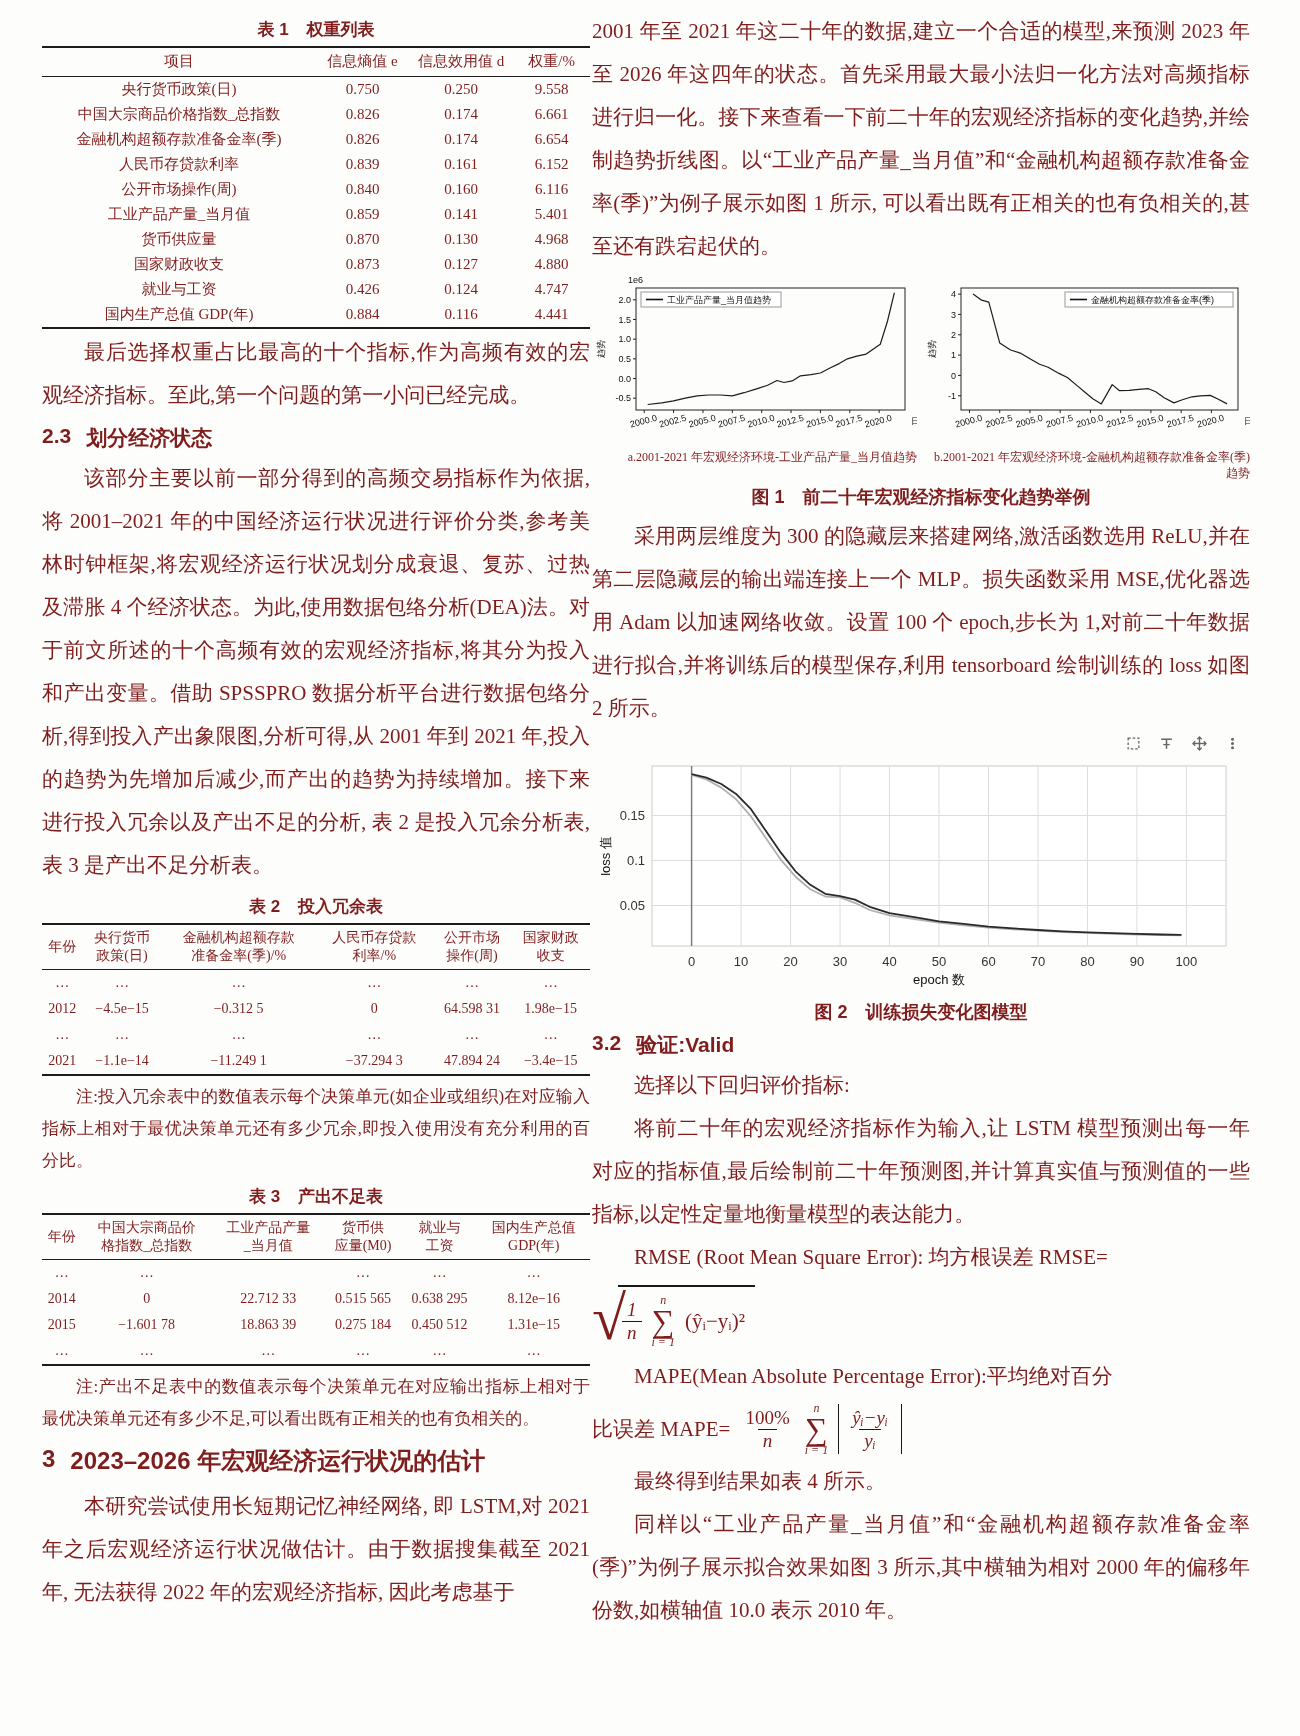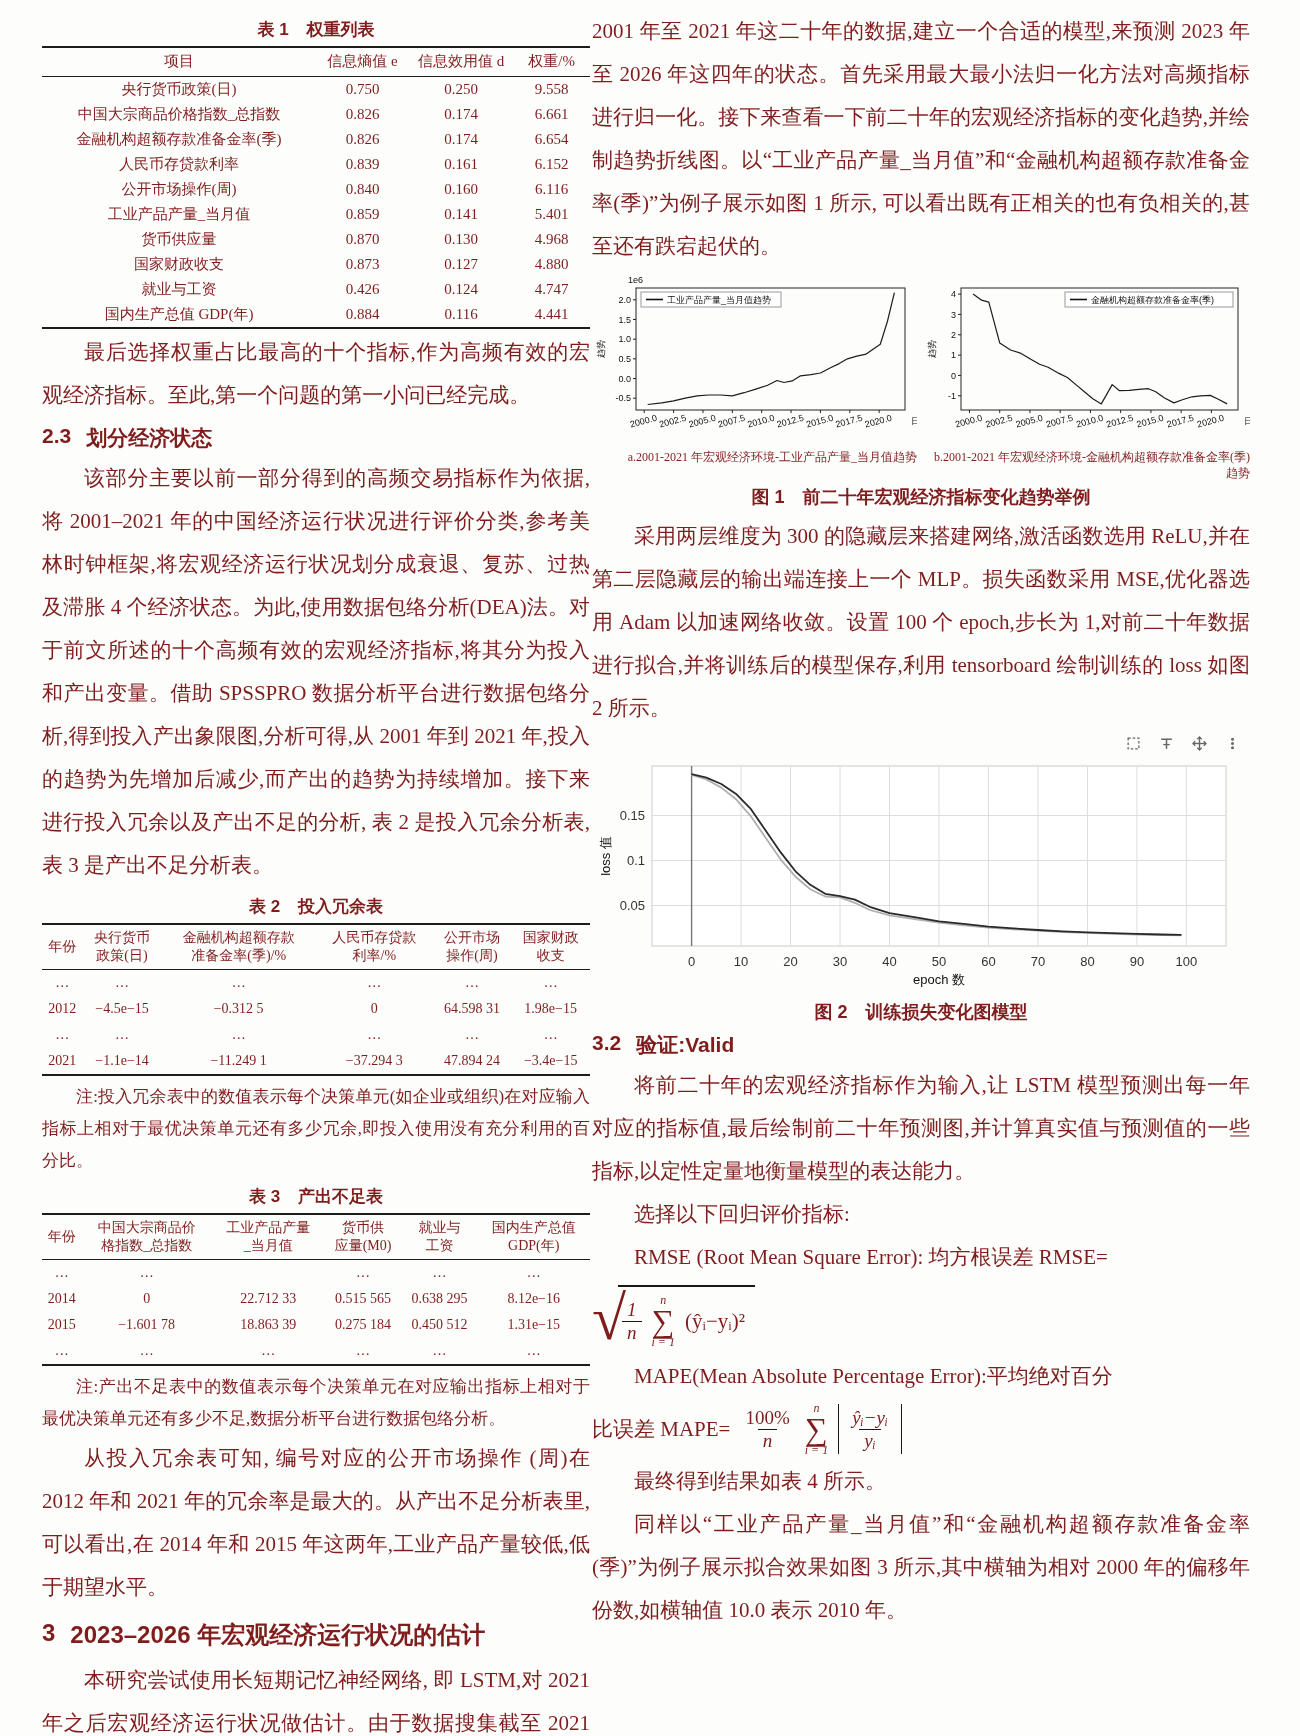--- a/index.html
+++ b/index.html
@@ -255,23 +255,22 @@
           <tr>
             <td>…</td>
             <td>…</td>
             <td>…</td>
             <td>…</td>
             <td>…</td>
             <td>…</td>
           </tr>
         </tbody>
       </table>
-    <p class="note">注:产出不足表中的数值表示每个决策单元在对应输出指标上相对于最优决策单元还有多少不足,数据分析平台进行数据包络分析。</p>
-
-    <p class="body ind">从投入冗余表可知, 编号对应的公开市场操作 (周)在 2012 年和 2021 年的冗余率是最大的。从产出不足分析表里,可以看出,在 2014 年和 2015 年这两年,工业产品产量较低,低于期望水平。</p>
+    <p class="note">注:产出不足表中的数值表示每个决策单元在对应输出指标上相对于最优决策单元还有多少不足,可以看出既有正相关的也有负相关的。</p>
+
 
     <div class="h-main">
       <span class="hnum">3</span>
         <span>2023–2026 年宏观经济运行状况的估计</span>
     </div>
 
     <p class="body ind">本研究尝试使用长短期记忆神经网络, 即 LSTM,对 2021 年之后宏观经济运行状况做估计。由于数据搜集截至 2021 年, 无法获得 2022 年的宏观经济指标, 因此考虑基于</p>
   </div>
 
   <div class="col col-right">
@@ -431,22 +430,22 @@
       <div class="fig-cap">
         <span class="tnum">图 2</span><span>训练损失变化图模型</span>
       </div>
     </div>
 
     <div class="h-sub">
       <span class="hnum">3.2</span>
         <span>验证:Valid</span>
     </div>
 
+    <p class="body ind">选择以下回归评价指标:</p>
     <p class="body ind">将前二十年的宏观经济指标作为输入,让 LSTM 模型预测出每一年对应的指标值,最后绘制前二十年预测图,并计算真实值与预测值的一些指标,以定性定量地衡量模型的表达能力。</p>
-    <p class="body ind">选择以下回归评价指标:</p>
     <p class="body ind">RMSE (Root Mean Square Error): 均方根误差 RMSE=</p>
 
     <div class="formula">
       <span class="rad">√</span>
       <span class="radicand">
         <span class="frac ital">
           <span class="num">1</span>
           <span class="den">n</span>
         </span>
         <span class="sum">

